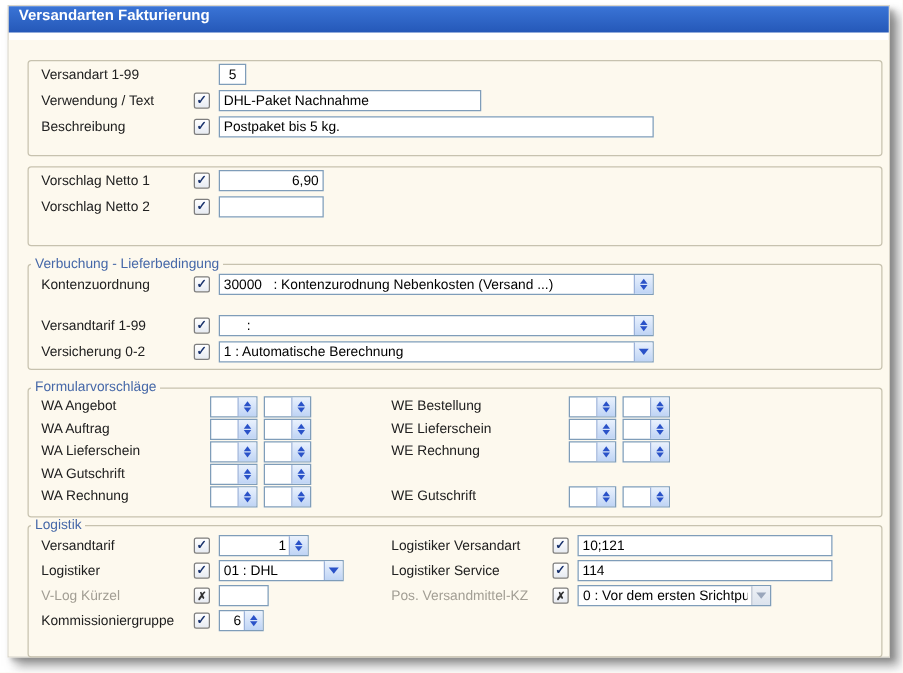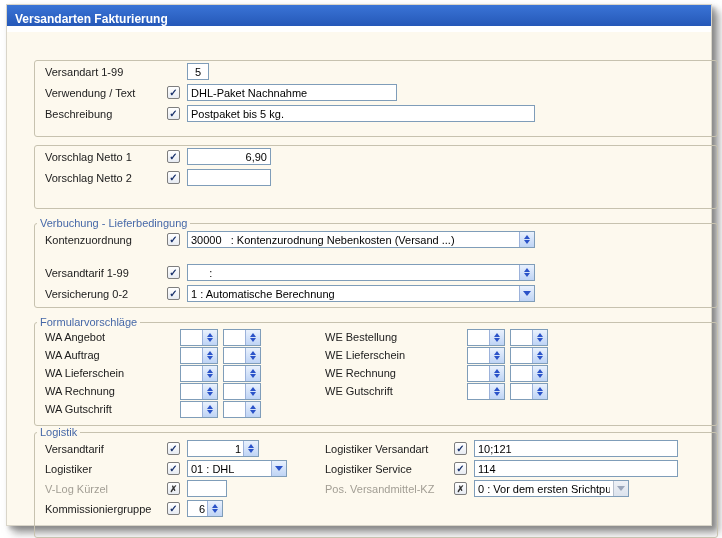--- a/index.html
+++ b/index.html
@@ -12,29 +12,29 @@
   }
   .window {
     position:absolute; left:6px; top:4px; width:706px; height:522px;
     background:#ffffff; border:1px solid #d9d5c9;
     box-shadow: 7px 7px 8px rgba(110,110,110,.65), 3px 3px 4px rgba(120,120,120,.5);
   }
   .titlebar {
     position:absolute; left:0; top:0; right:0; height:21px;
     background:linear-gradient(#3a74d6, #2558b8);
     color:#fff; font-weight:bold; font-size:12px;
-    display:flex; align-items:flex-end; padding-left:8px;
+    display:flex; align-items:flex-start; padding-left:8px;
   }
   .content {
     position:absolute; left:0; top:27px; right:0; height:493px;
     background:#fdf9ee;
   }
   fieldset.group {
     position:absolute; left:11px; width:684px;
-    margin:16px; padding:0 0 0 0;
+    margin:4px; padding:0 0 0 0;
     border:1px solid #c7c2af; border-radius:3px;
     background:transparent;
   }
   legend {
     color:#4668a8; font-size:11px; padding:0 3px; margin-left:2px;
   }
   .g1 { top:12px;  height:77px;  padding-top:6px; }
   .g2 { top:97px;  height:64px;  }
   .g3 { top:169px; height:91px;  }
   .g4 { top:268px; height:110px; }
@@ -291,60 +291,60 @@
               <span class="btn">
                 <i class="tri-u"></i>
                 <i class="tri-d"></i>
               </span>
             </span>
         </div>
       </div>
 
       <div class="row">
         <div class="half-l">
+          <span class="lbl f">WA Gutschrift</span>
+          <span class="sp20"></span>
+          <span class="spinbox sb38">
+              <input style="">
+              <span class="btn">
+                <i class="tri-u"></i>
+                <i class="tri-d"></i>
+              </span>
+            </span>
+          <span class="spinbox sb38">
+              <input style="">
+              <span class="btn">
+                <i class="tri-u"></i>
+                <i class="tri-d"></i>
+              </span>
+            </span>
+        </div>
+      </div>
+
+      <div class="row">
+        <div class="half-l">
           <span class="lbl f">WA Rechnung</span>
           <span class="sp20"></span>
           <span class="spinbox sb38">
               <input style="">
               <span class="btn">
                 <i class="tri-u"></i>
                 <i class="tri-d"></i>
               </span>
             </span>
           <span class="spinbox sb38">
               <input style="">
               <span class="btn">
                 <i class="tri-u"></i>
                 <i class="tri-d"></i>
               </span>
             </span>
         </div>
         <div class="half-r">
           <span class="lbl r">WE Gutschrift</span>
-          <span class="sp20"></span>
-          <span class="spinbox sb38">
-              <input style="">
-              <span class="btn">
-                <i class="tri-u"></i>
-                <i class="tri-d"></i>
-              </span>
-            </span>
-          <span class="spinbox sb38">
-              <input style="">
-              <span class="btn">
-                <i class="tri-u"></i>
-                <i class="tri-d"></i>
-              </span>
-            </span>
-        </div>
-      </div>
-
-      <div class="row">
-        <div class="half-l">
-          <span class="lbl f">WA Gutschrift</span>
           <span class="sp20"></span>
           <span class="spinbox sb38">
               <input style="">
               <span class="btn">
                 <i class="tri-u"></i>
                 <i class="tri-d"></i>
               </span>
             </span>
           <span class="spinbox sb38">
               <input style="">

